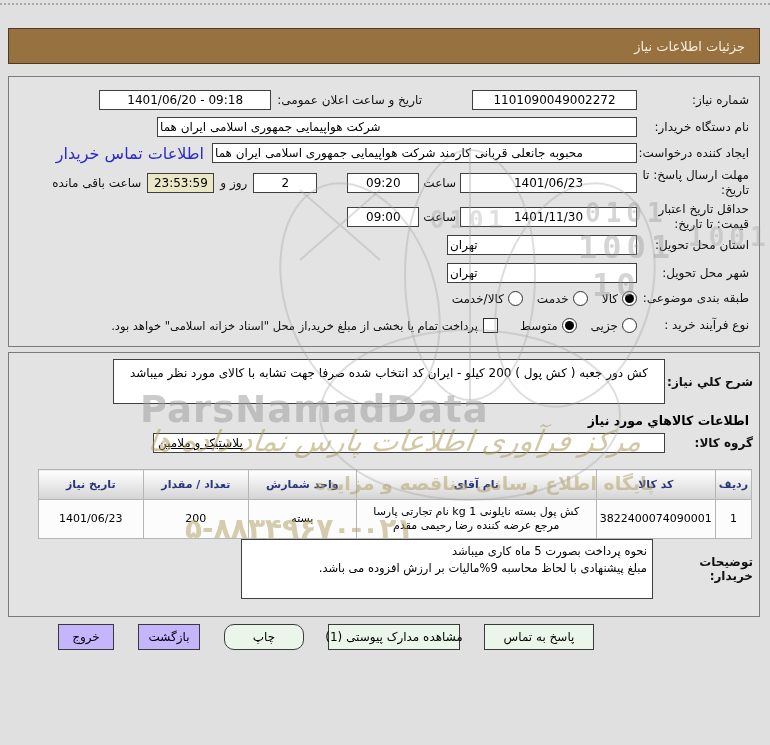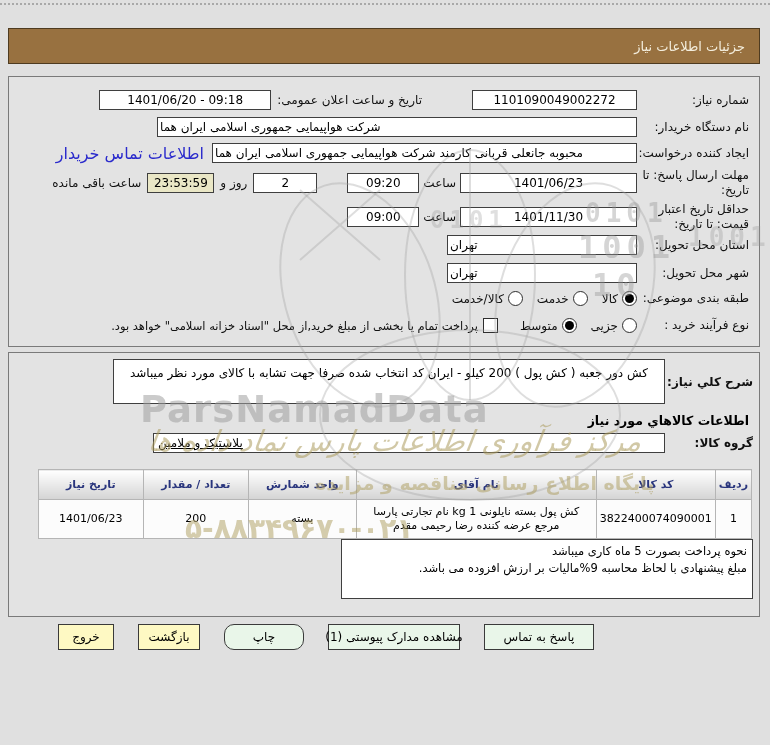--- a/index.html
+++ b/index.html
@@ -47,21 +47,21 @@
   #itemstable td{border:1px solid #b5b5b5;font-size:11px;color:#000;text-align:center;height:36px;padding:1px 3px;line-height:1.3;}
   
   #notesrow{top:186px;align-items:center;}
   #noteslbl{width:100px;flex-shrink:0;}
   #notesbox{width:412px;height:60px;padding:3px 5px;line-height:1.5;font-size:11.5px;text-align:right;}
   
   #btnrow{position:absolute;top:624px;right:176px;display:flex;gap:24px;}
   .btn{height:26px;border:1px solid #3a3a3a;font-size:12px;font-family:"DejaVu Sans",sans-serif;
     display:flex;align-items:center;justify-content:center;cursor:pointer;box-sizing:border-box;white-space:nowrap;}
   .btn.green{background:#e9f6e9;}
-  .btn.pink{background:#fef9c3;}
+  .btn.pink{background:#c4b5fd;}
   
   #wm{position:absolute;inset:0;pointer-events:none;z-index:40;}
   .wm-latin{position:absolute;left:140px;top:388px;font-size:37px;font-weight:bold;color:rgba(160,160,160,.55);letter-spacing:1px;}
   .wm-fa1{position:absolute;left:110px;top:424px;width:570px;font-size:29px;font-style:italic;
     color:rgba(172,155,92,.55);letter-spacing:3px;white-space:nowrap;text-align:center;transform:skewX(-8deg);}
   .wm-fa2{position:absolute;left:315px;top:472px;font-size:19px;font-weight:bold;color:rgba(172,155,92,.5);white-space:nowrap;}
   .wm-phone{position:absolute;left:185px;top:512px;font-size:28px;font-weight:bold;
     color:rgba(172,155,92,.5);letter-spacing:5px;direction:ltr;}
   .wm-digits{position:absolute;font-family:"DejaVu Sans Mono",monospace;font-weight:bold;
     color:rgba(150,150,150,.4);direction:ltr;letter-spacing:5px;}
@@ -201,20 +201,21 @@
           <td class="ltr">3822400074090001</td>
           <td>کش پول بسته نایلونی 1 kg نام تجارتی پارسا مرجع عرضه کننده رضا رحیمی مقدم</td>
           <td>بسته</td>
           <td>200</td>
           <td class="ltr">1401/06/23</td>
         </tr>
       </tbody>
     </table>
 
     <div class="frow" id="notesrow" style="padding-right:6px;">
+      <span id="noteslbl" class="b">توضیحات خریدار:</span>
       <div class="bigbox" id="notesbox">
         <div>نحوه پرداخت بصورت 5 ماه کاری میباشد</div>
         <div>مبلغ پیشنهادی با لحاظ محاسبه 9%مالیات بر ارزش افزوده می باشد.</div>
       </div>
     </div>
   </div>
 
   <div id="btnrow">
     <div class="btn green" style="width:110px;">پاسخ به تماس</div>
     <div class="btn green" style="width:132px;">مشاهده مدارک پیوستی (1)</div>

